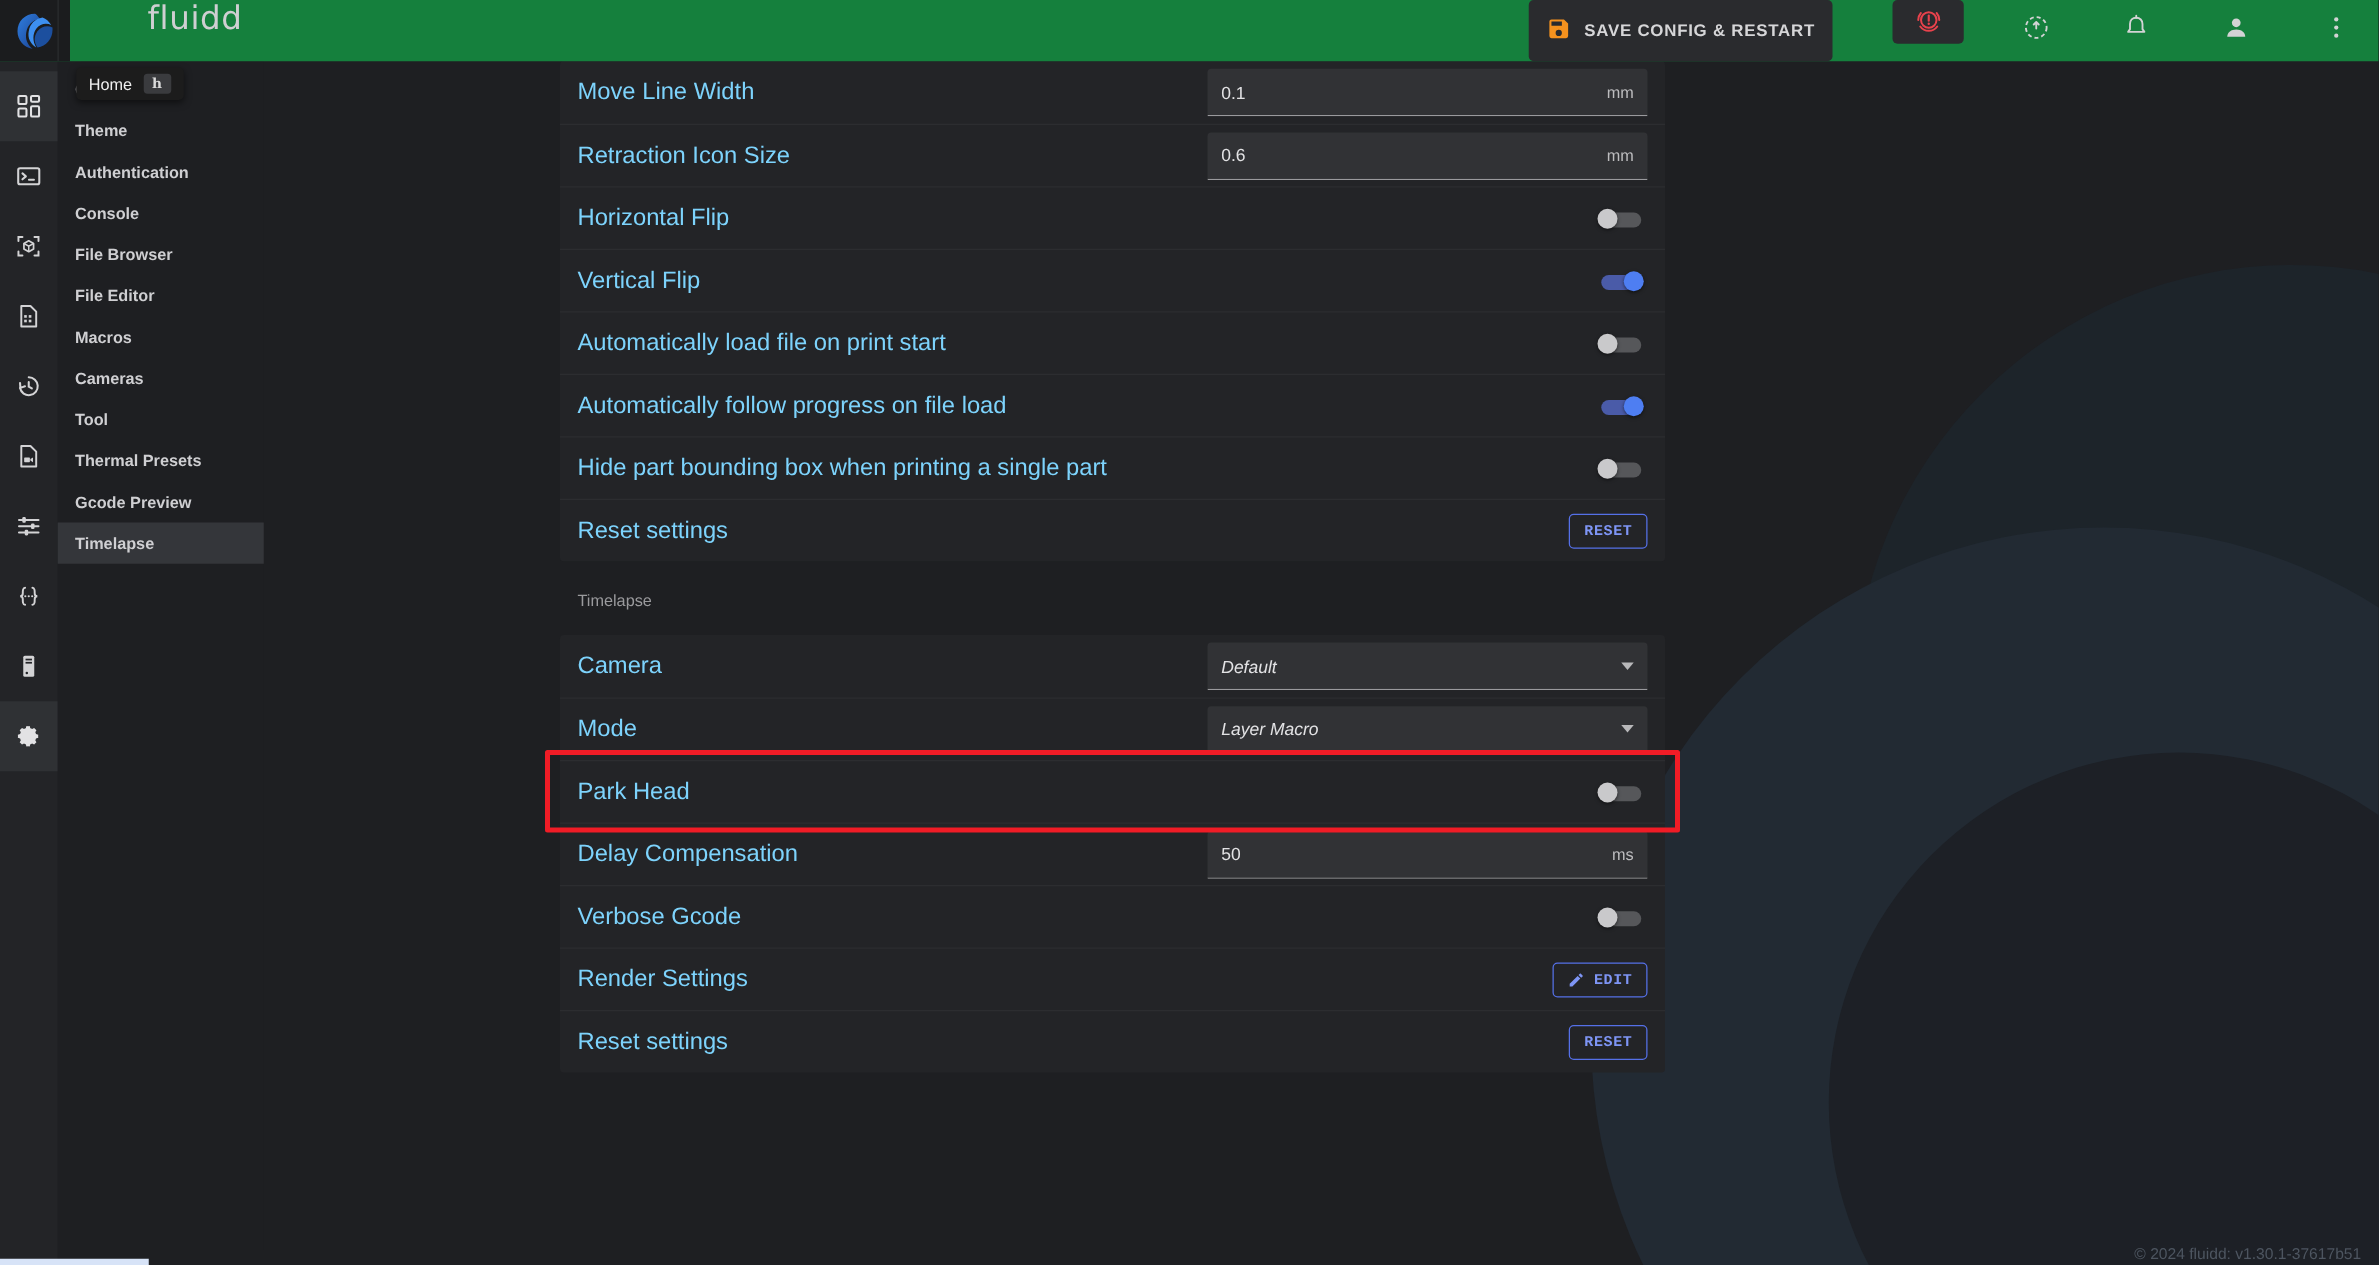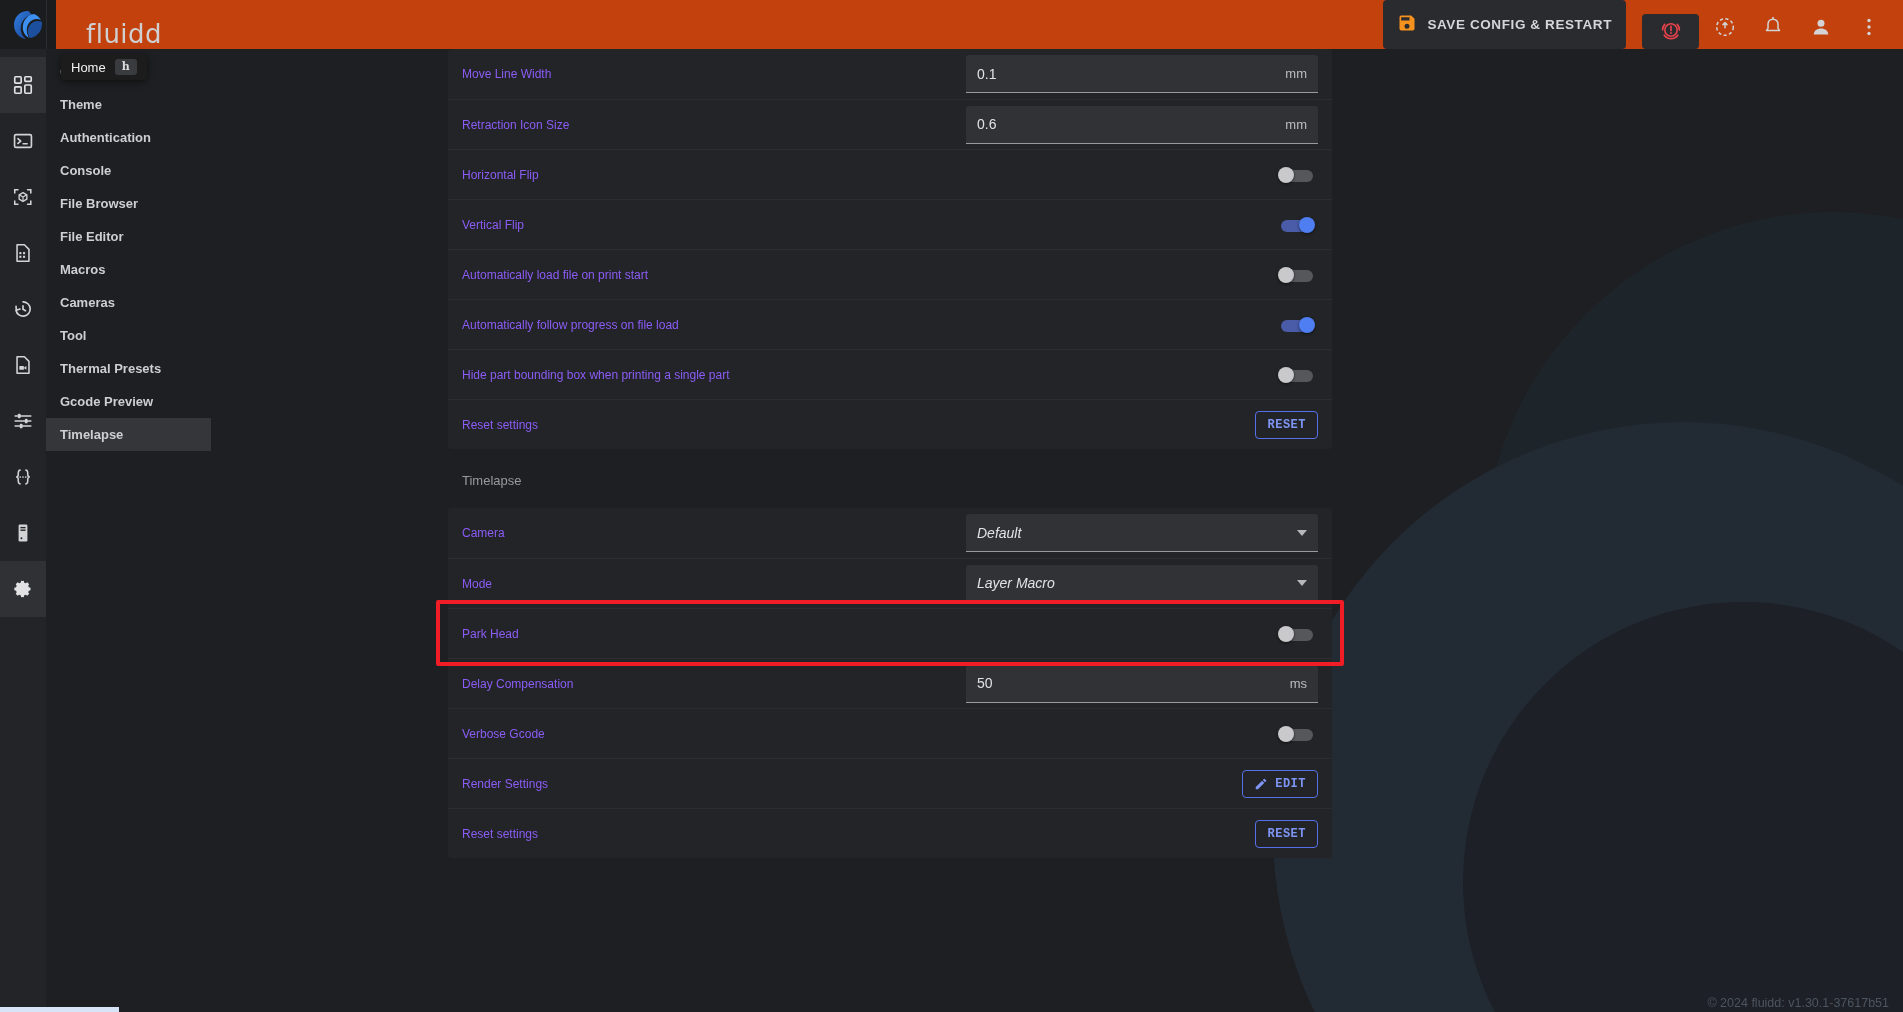--- a/index.html
+++ b/index.html
@@ -42,24 +42,25 @@
     right: -280px; bottom: 100px;
     background: #1d2831;
     opacity: .55;
   }
 
   
   .appbar {
     position: absolute;
     top: 0; left: 0; right: 0;
     height: 49px;
-    background: #c2410c;
+    background: #15803d;
     display: flex;
-    align-items: flex-end;
+    align-items: flex-start;
     z-index: 40;
+    gap: 32px;
   }
   .logo-cell {
     width: 56px; height: 49px;
     display: flex; align-items: center; justify-content: center;
     background: #1b1c1e;
   }
   .brand {
     font-size: 26px;
     font-weight: 400;
     color: #cfcfd2;
@@ -201,22 +202,22 @@
   .row {
     display: flex;
     align-items: center;
     min-height: 50px;
     padding: 0 14px;
     border-top: 1px solid #2c2d30;
   }
   .row:first-child { border-top: none; }
 
   .row-label {
-    font-size: 12px;
-    color: #8b5cf6;
+    font-size: 19px;
+    color: #7dd3fc;
     flex: 1;
     white-space: nowrap;
   }
 
   
   .field {
     position: relative;
     width: 352px;
     height: 38px;
     background: #313235;

